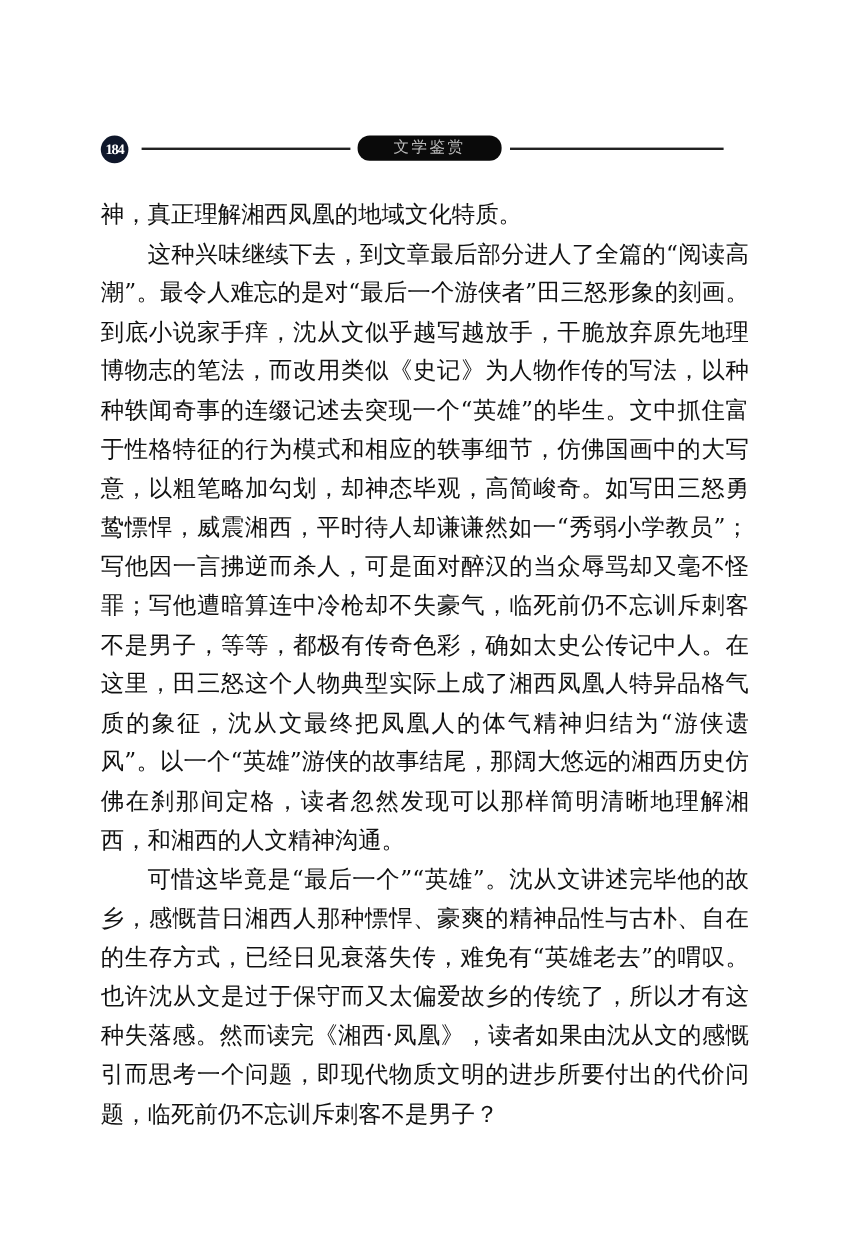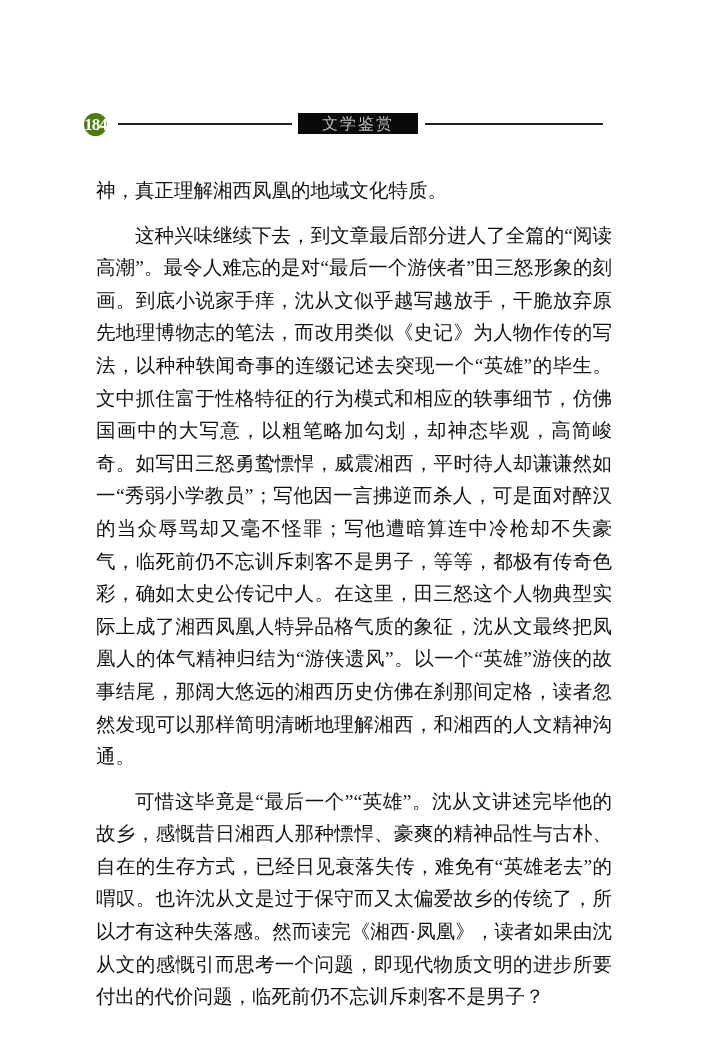--- a/index.html
+++ b/index.html
@@ -1,23 +1,23 @@
 <!DOCTYPE html>
 <html><head>
 <meta charset="utf-8">
 <style>
   html, body { margin: 0; padding: 0; background: #ffffff; }
   body { width: 710px; height: 1044px; position: relative; overflow: hidden; font-family: "DejaVu Serif", "Liberation Serif", serif; color: #111; }
   .header { position: absolute; left: 0; top: 0; width: 710px; height: 150px; }
-  .page-badge { position: absolute; left: 84px; top: 113px; width: 23px; height: 23px; border-radius: 50%; background: #4d7c0f; color: #fff; font-family: "Liberation Serif", serif; font-size: 17px; font-weight: bold; line-height: 23px; text-align: center; letter-spacing: -1px; }
+  .page-badge { position: absolute; left: 84px; top: 113px; width: 23px; height: 23px; border-radius: 50%; background: #0f172a; color: #fff; font-family: "Liberation Serif", serif; font-size: 12px; font-weight: bold; line-height: 23px; text-align: center; letter-spacing: -1px; }
   .rule-left { position: absolute; left: 118px; top: 123px; width: 174px; height: 2px; background: #222; }
   .rule-right { position: absolute; left: 425px; top: 123px; width: 178px; height: 2px; background: #222; }
-  .title-box { position: absolute; left: 298px; top: 113px; width: 120px; height: 21px; background: #0a0a0a; color: #bbb; font-size: 16px; line-height: 21px; text-align: center; letter-spacing: 2px; }
+  .title-box { position: absolute; left: 298px; top: 113px; width: 120px; height: 21px; background: #0a0a0a; color: #bbb; font-size: 13px; line-height: 21px; text-align: center; letter-spacing: 2px; border-radius: 10px; }
   .body-text { position: absolute; left: 84px; top: 163px; width: 540px; font-size: 19.5px; line-height: 32.6px; text-align: justify; text-justify: inter-character; }
-  .body-text p { margin: 12px; font-family: Liberation Serif, serif; }
+  .body-text p { margin: 0; }
   .body-text p.indent { text-indent: 2em; }
 </style>
 </head>
 <body>
 
 <div class="header">
   <div class="page-badge">184</div>
   <div class="rule-left"></div>
   <div class="title-box">文学鉴赏</div>
   <div class="rule-right"></div>

